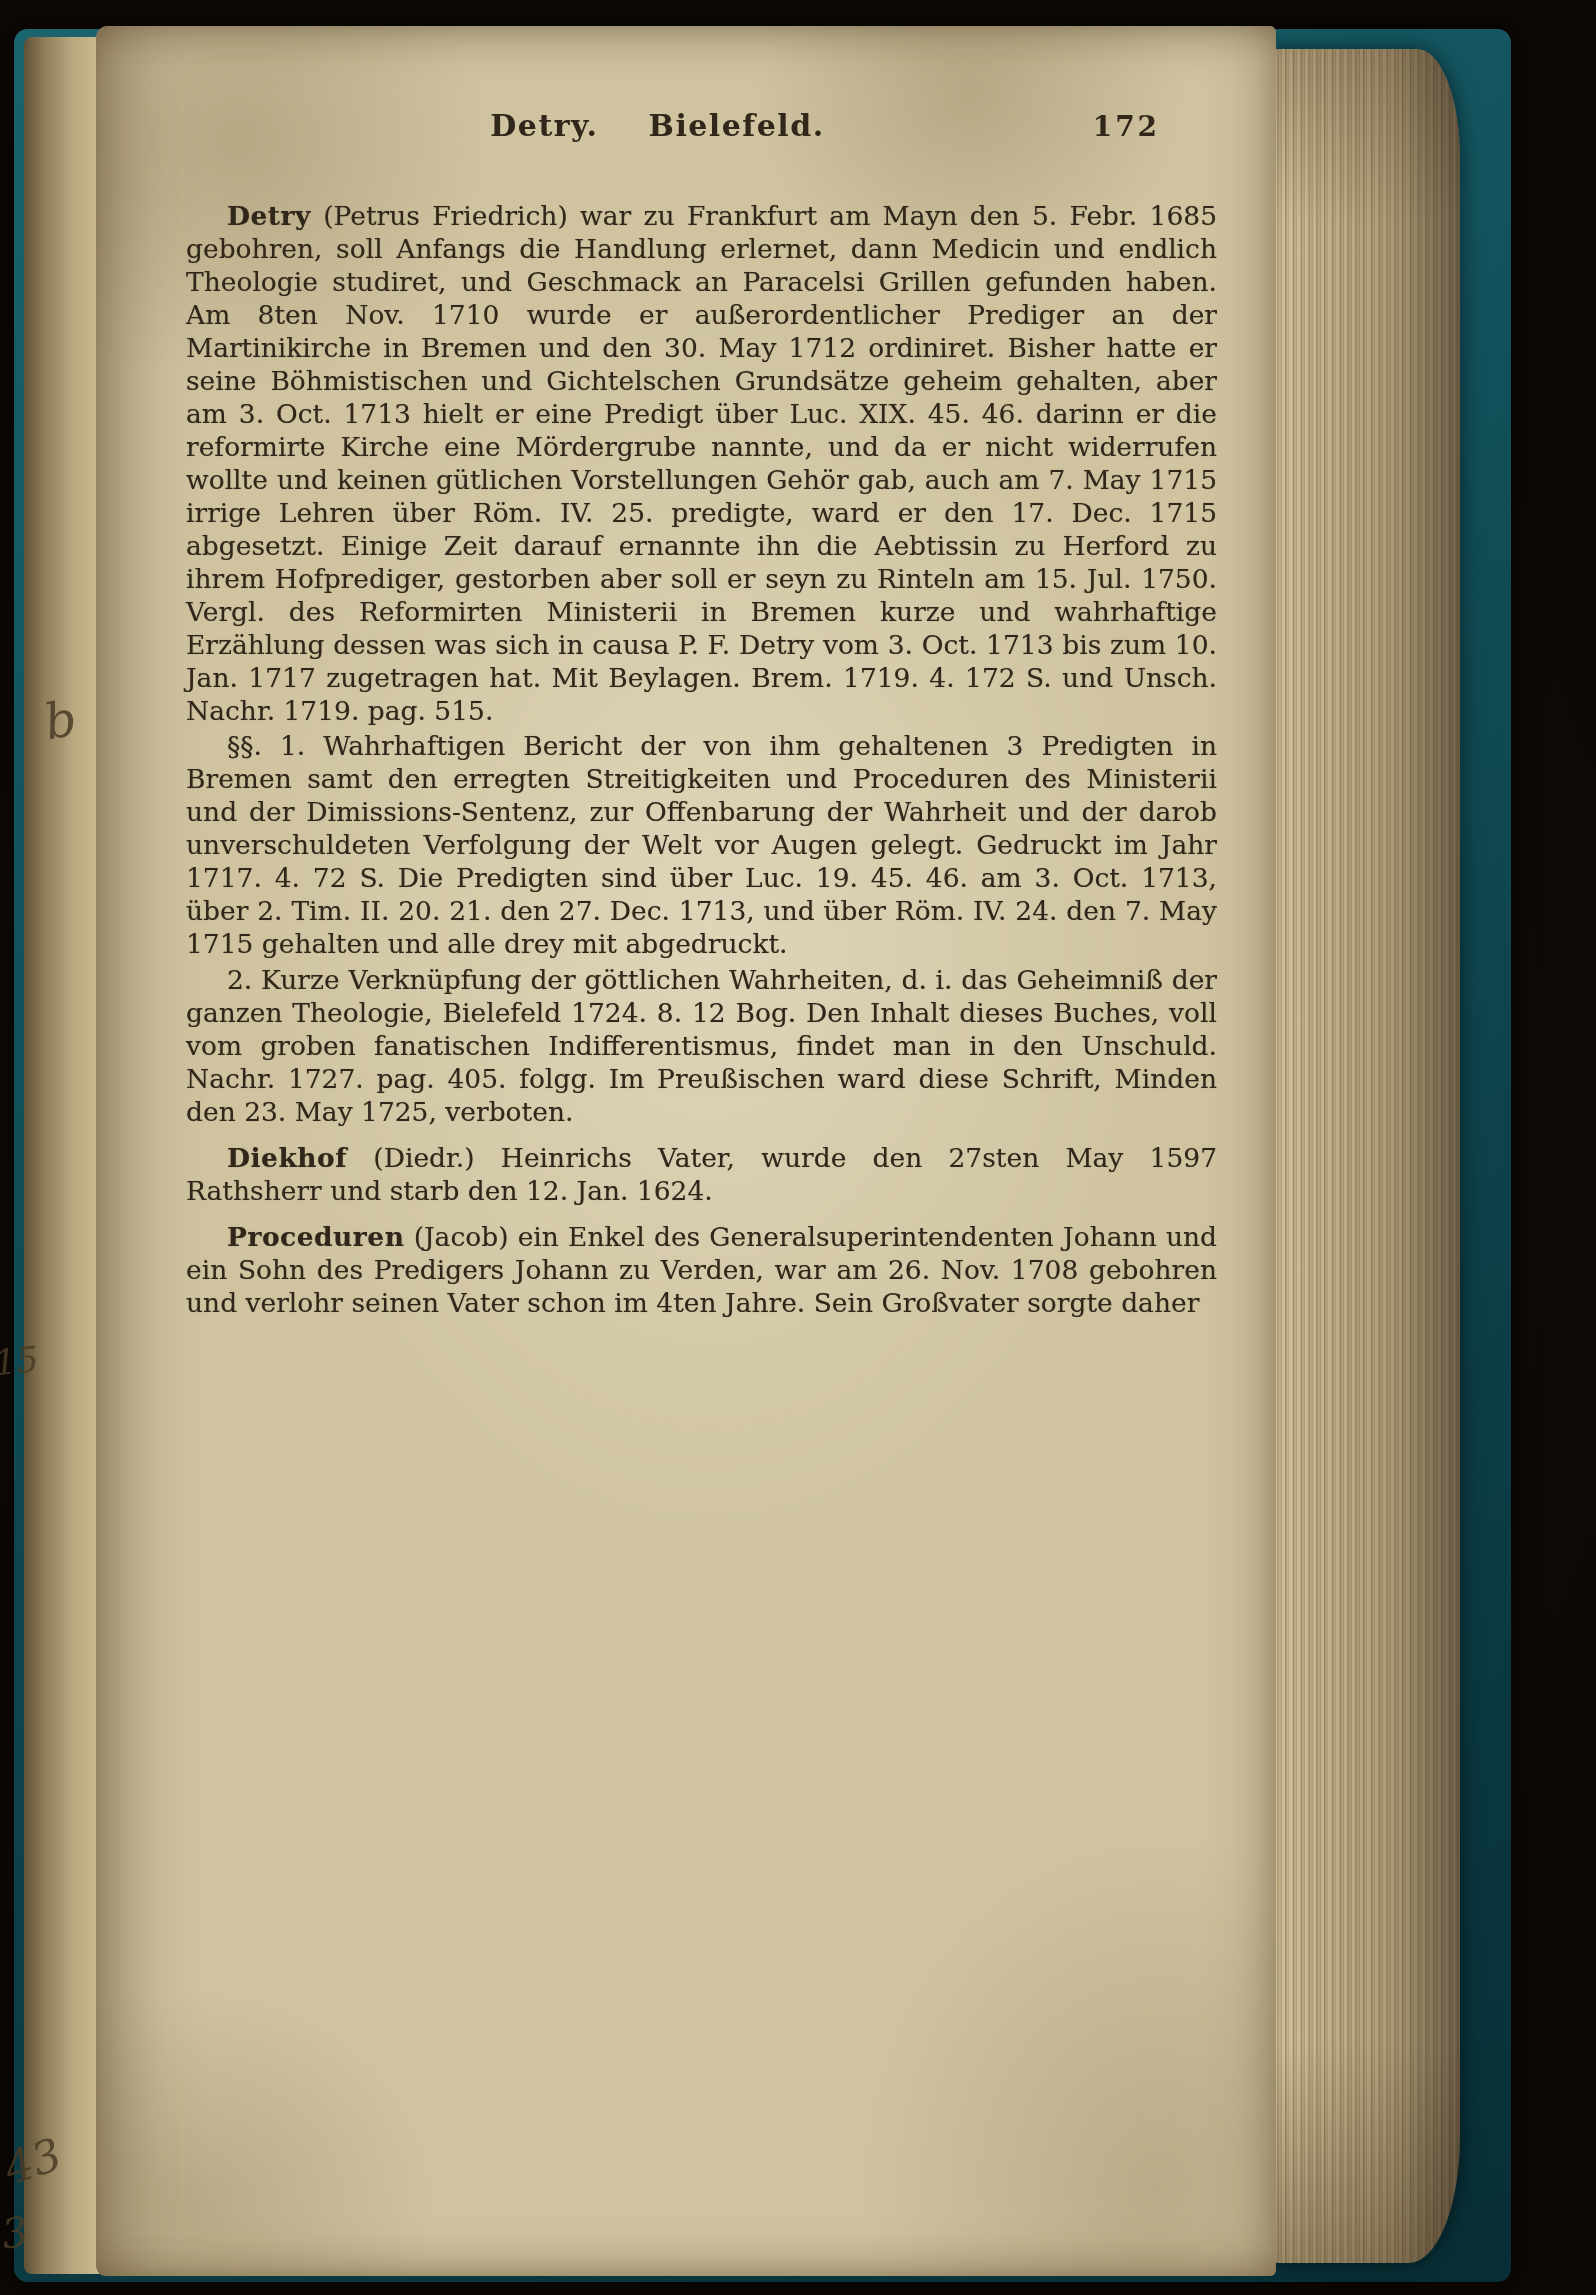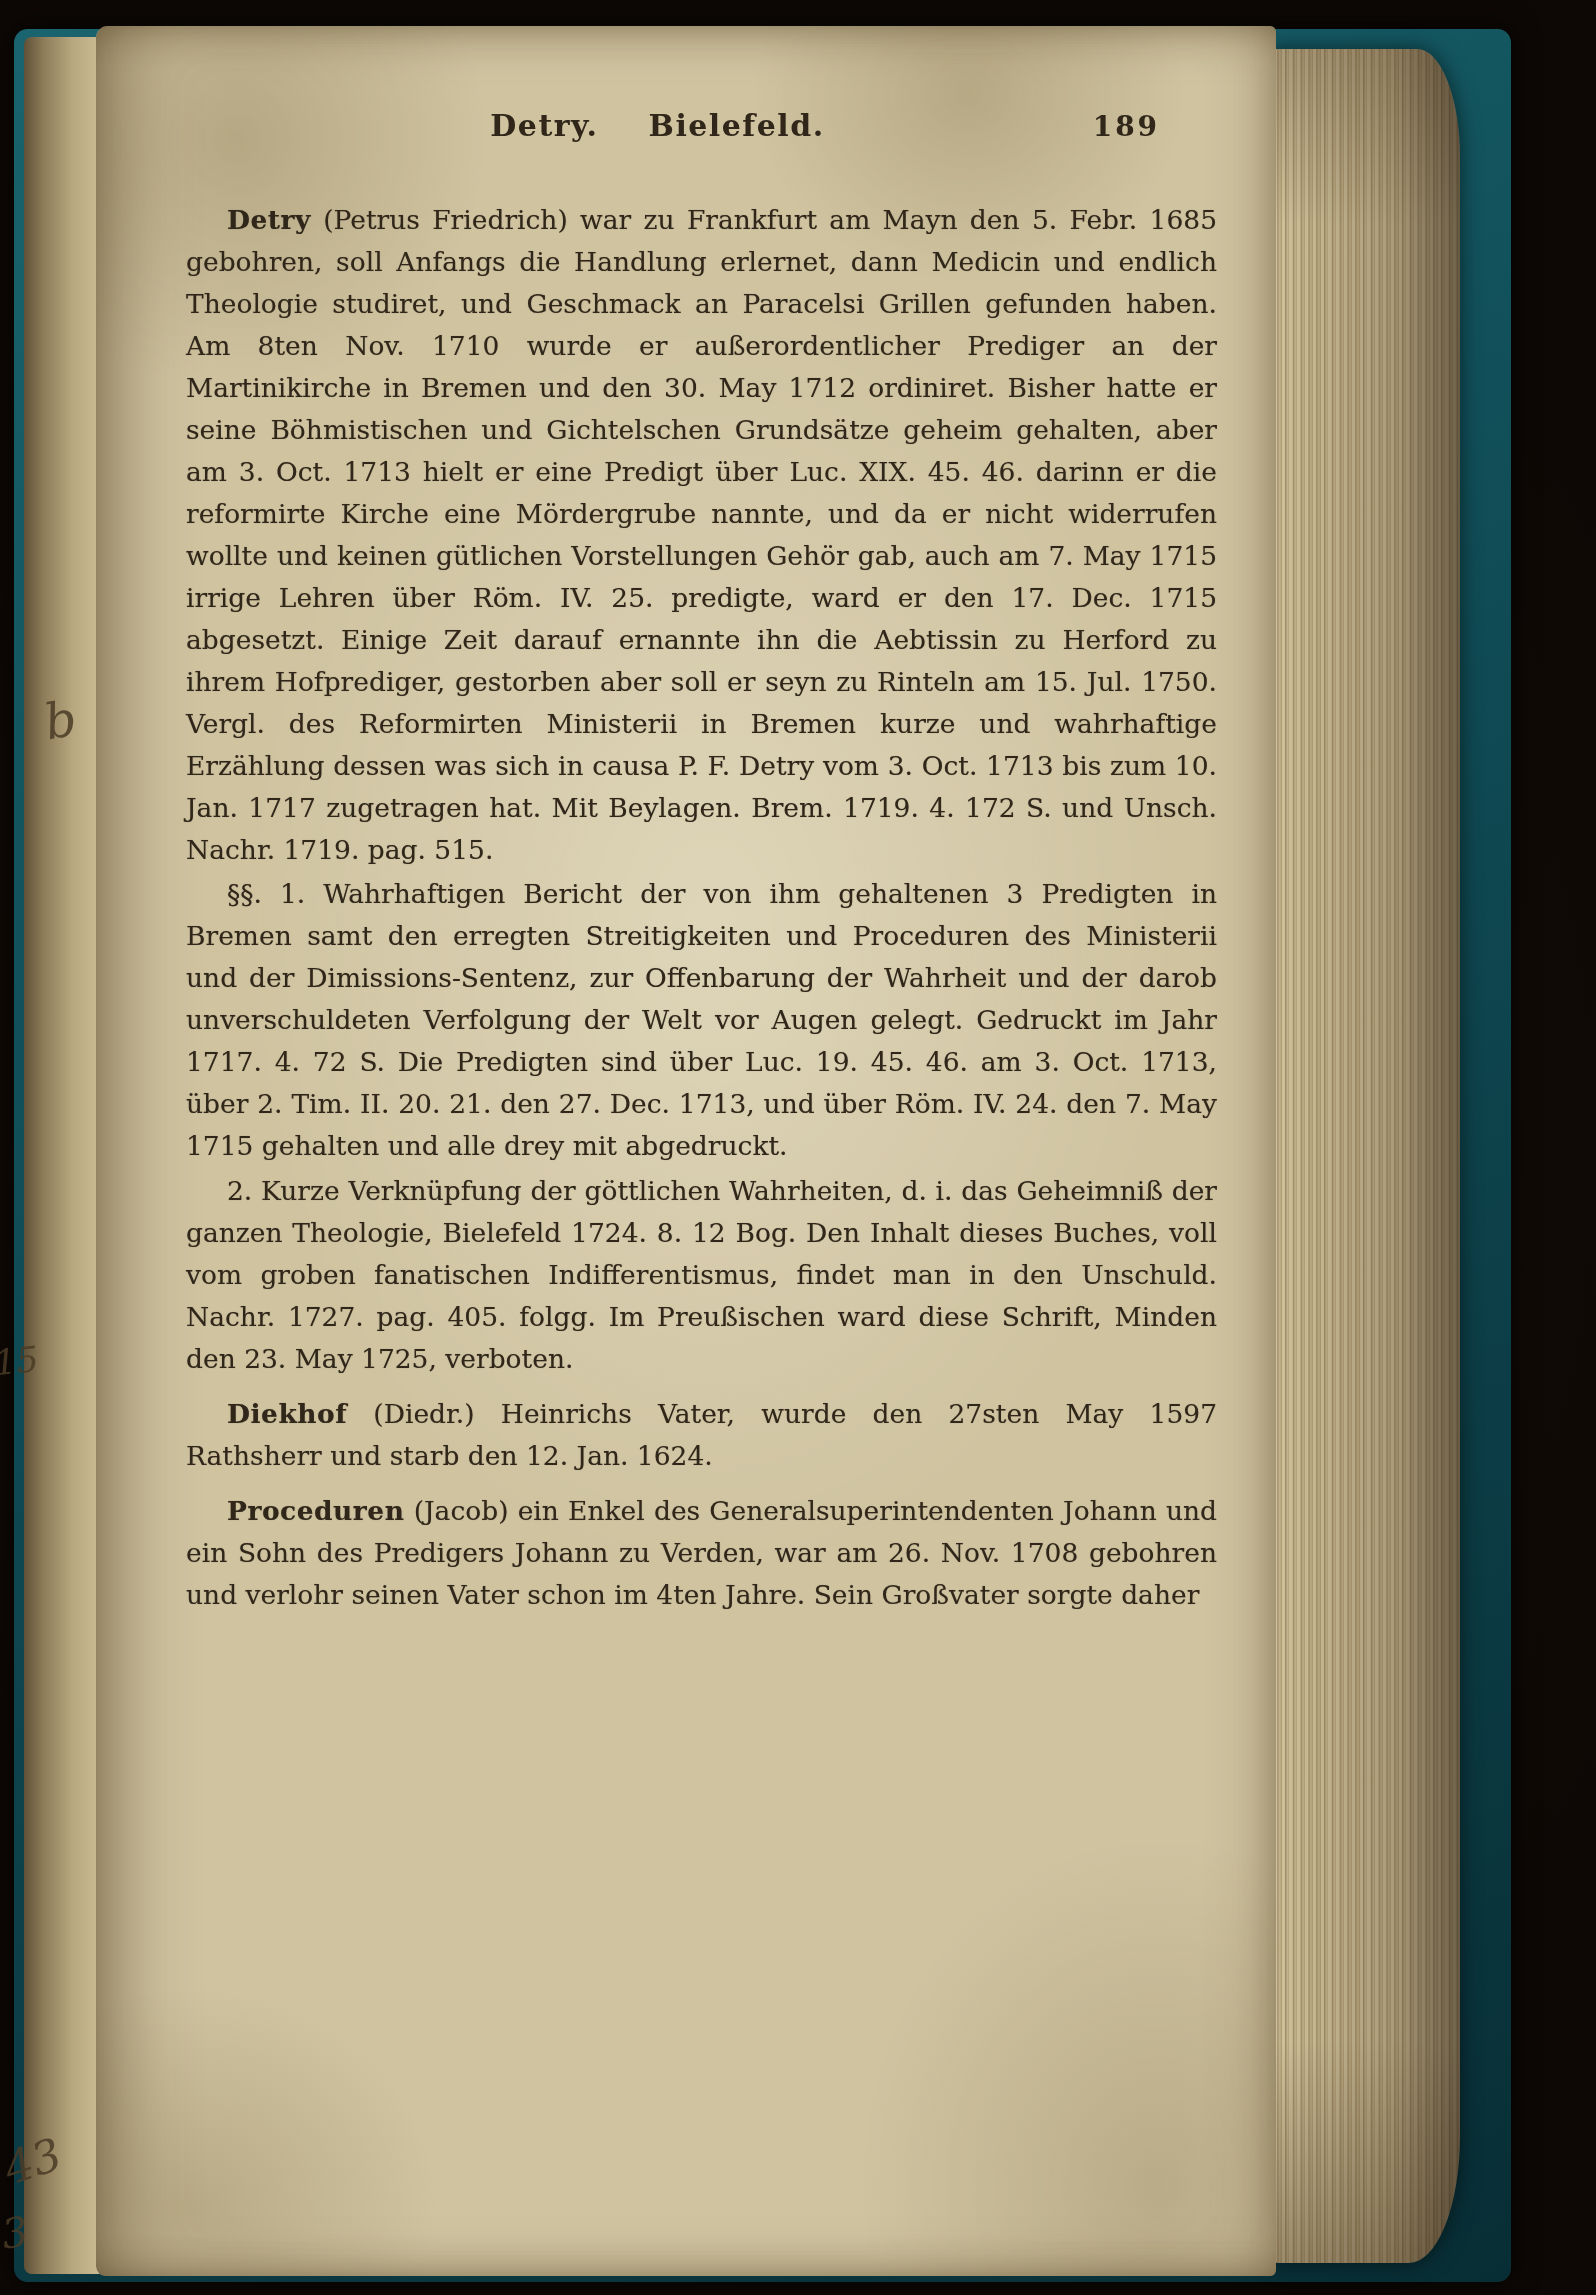--- a/index.html
+++ b/index.html
@@ -63,21 +63,21 @@
   }
   .pagenum{
     position:absolute;top:84px;right:116px;
     font-size:28px;font-weight:bold;letter-spacing:2.9px;
     color:var(--ink,#30271a);
   }
 
   .body-text{
     position:absolute;top:173px;left:90px;right:59px;
     color:var(--ink,#30271a);
-    font-size:26.5px;line-height:42px;
+    font-size:26.5px;line-height:33px;
     text-align:justify;
     text-shadow:0 0 1px rgba(48,39,26,0.35);
   }
   .body-text p{margin:0 0 2.9px 0;text-indent:41px;}
   .body-text p.entry{margin-top:12.7px;}
   .lead{font-weight:bold;letter-spacing:0.5px;}
 
   
   .marginal{
     position:absolute;color:#4a3b26;font-style:italic;
@@ -97,21 +97,21 @@
   <div class="cover"></div>
   <div class="stack"></div>
   <div class="gutter"></div>
 
   <div class="page">
 
     <div class="header-row">
       <span>Detry.</span>
       <span>Bielefeld.</span>
     </div>
-    <div class="pagenum">189</div>
+    <div class="pagenum">172</div>
 
     <div class="body-text">
       <p>
         <span class="lead">Detry</span><span> (Petrus Friedrich) war zu Frankfurt am Mayn den 5. Febr. 1685 gebohren, soll Anfangs die Handlung erlernet, dann Medicin und endlich Theologie studiret, und Geschmack an Paracelsi Grillen gefunden haben. Am 8ten Nov. 1710 wurde er außerordentlicher Prediger an der Martinikirche in Bremen und den 30. May 1712 ordiniret. Bisher hatte er seine Böhmistischen und Gichtelschen Grundsätze geheim gehalten, aber am 3. Oct. 1713 hielt er eine Predigt über Luc. XIX. 45. 46. darinn er die reformirte Kirche eine Mördergrube nannte, und da er nicht widerrufen wollte und keinen gütlichen Vorstellungen Gehör gab, auch am 7. May 1715 irrige Lehren über Röm. IV. 25. predigte, ward er den 17. Dec. 1715 abgesetzt. Einige Zeit darauf ernannte ihn die Aebtissin zu Herford zu ihrem Hofprediger, gestorben aber soll er seyn zu Rinteln am 15. Jul. 1750. Vergl. des Reformirten Ministerii in Bremen kurze und wahrhaftige Erzählung dessen was sich in causa P. F. Detry vom 3. Oct. 1713 bis zum 10. Jan. 1717 zugetragen hat. Mit Beylagen. Brem. 1719. 4. 172 S. und Unsch. Nachr. 1719. pag. 515.</span>
       </p>
       <p>
         <span class="lead"></span><span>§§. 1. Wahrhaftigen Bericht der von ihm gehaltenen 3 Predigten in Bremen samt den erregten Streitigkeiten und Proceduren des Ministerii und der Dimissions-Sentenz, zur Offenbarung der Wahrheit und der darob unverschuldeten Verfolgung der Welt vor Augen gelegt. Gedruckt im Jahr 1717. 4. 72 S. Die Predigten sind über Luc. 19. 45. 46. am 3. Oct. 1713, über 2. Tim. II. 20. 21. den 27. Dec. 1713, und über Röm. IV. 24. den 7. May 1715 gehalten und alle drey mit abgedruckt.</span>
       </p>
       <p>
         <span class="lead"></span><span>2. Kurze Verknüpfung der göttlichen Wahrheiten, d. i. das Geheimniß der ganzen Theologie, Bielefeld 1724. 8. 12 Bog. Den Inhalt dieses Buches, voll vom groben fanatischen Indifferentismus, findet man in den Unschuld. Nachr. 1727. pag. 405. folgg. Im Preußischen ward diese Schrift, Minden den 23. May 1725, verboten.</span>

